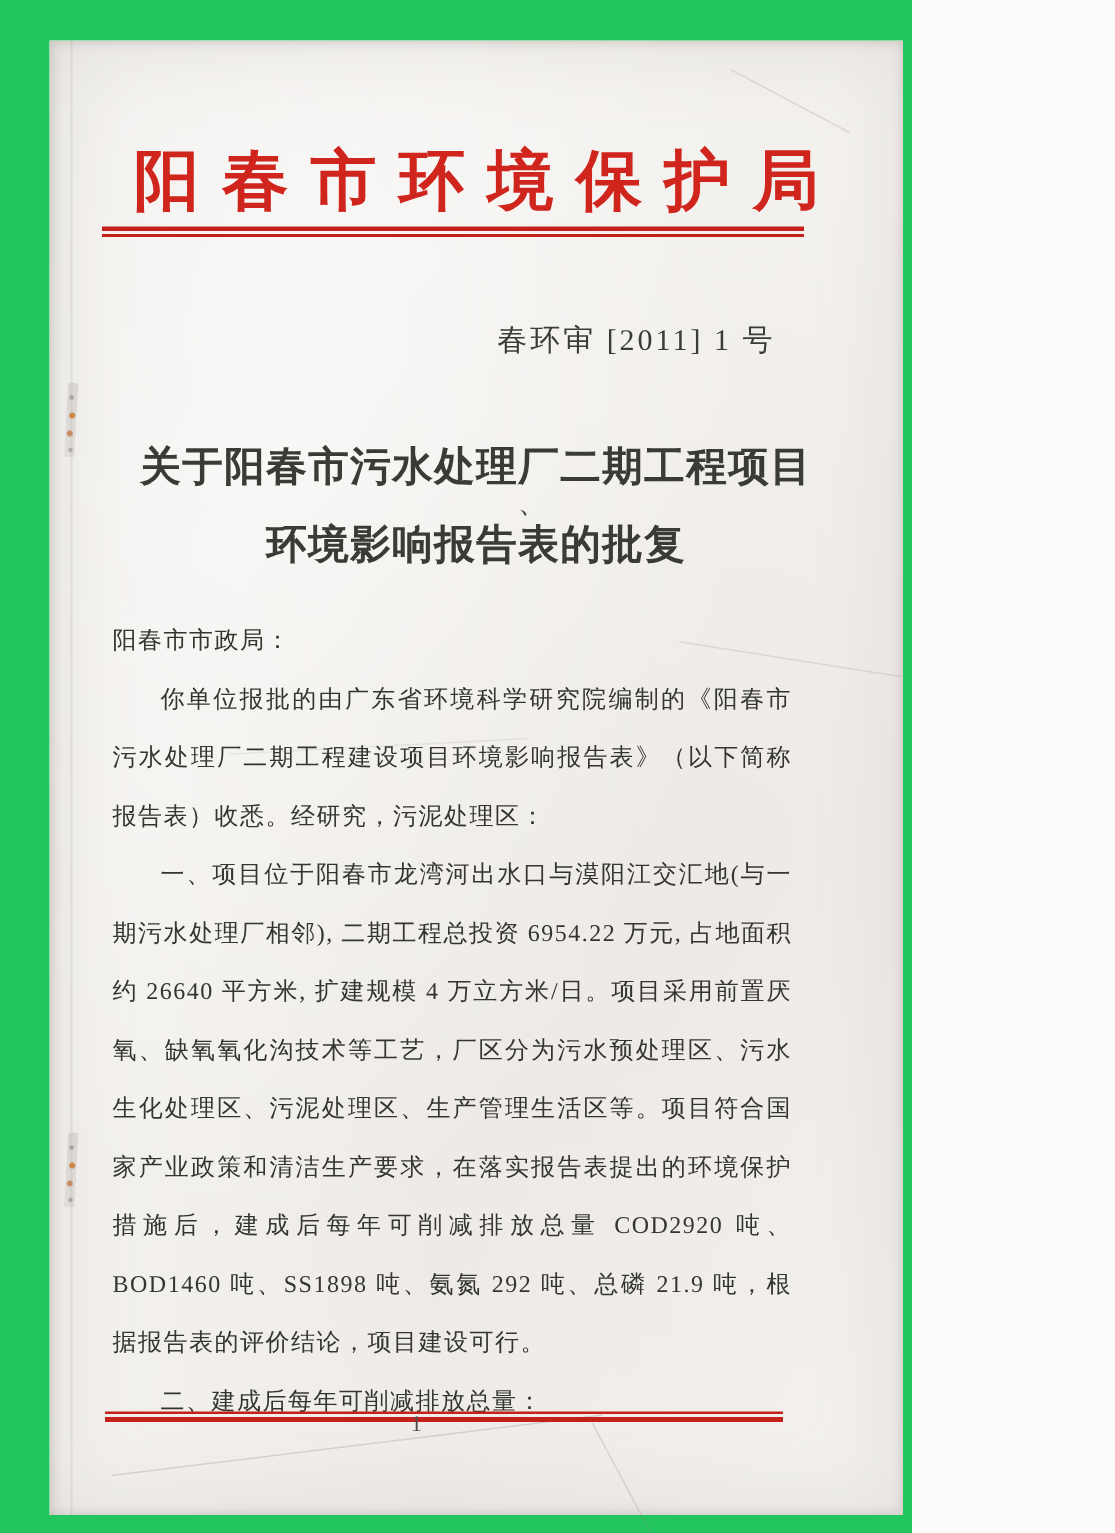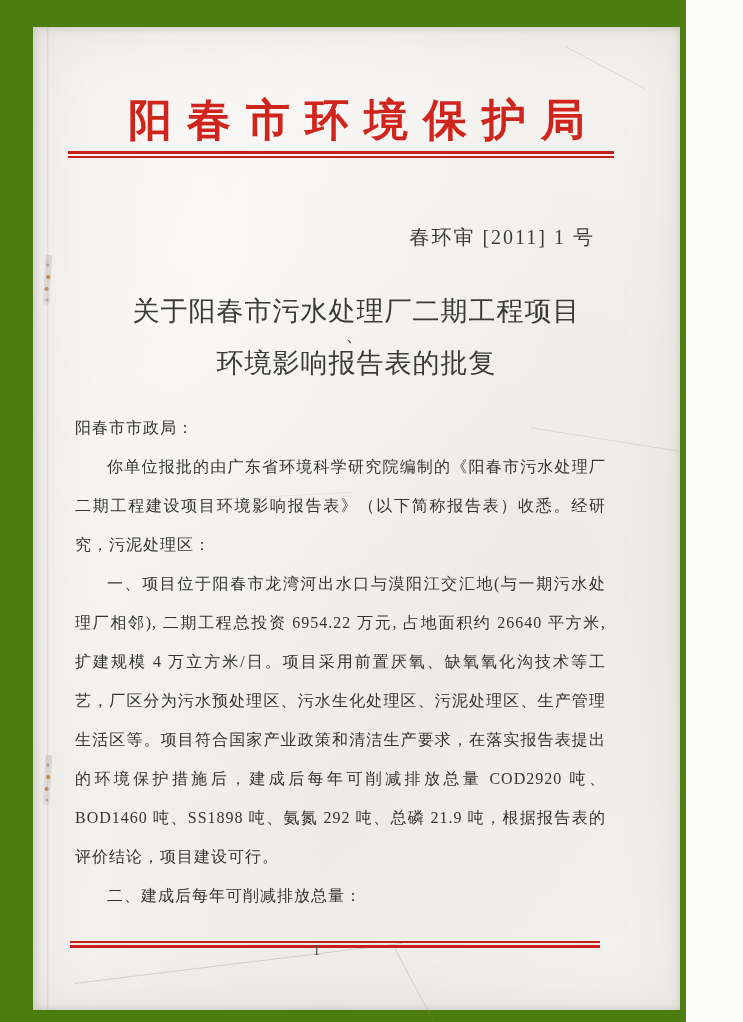--- a/index.html
+++ b/index.html
@@ -1,18 +1,18 @@
 <!DOCTYPE html>
 <html><head>
 <meta charset="utf-8">
 <style>
   html,body{margin:0;padding:0;background:#fbfbfa;}
   .scan-root{
-    position:relative;width:686px;height:1022px;overflow:hidden;
-    background:#4d7c0f;
+    position:relative;width:608px;height:1022px;overflow:hidden;
+    background:#22c55e;
     font-family:"Liberation Serif","DejaVu Serif",serif;
   }
   
   .paper{
     position:absolute;left:33px;top:27px;right:6px;bottom:12px;
     background:#f3f1ee;
     background-image:
       radial-gradient(ellipse at 25% 20%, rgba(255,255,255,.55), transparent 55%),
       radial-gradient(ellipse at 80% 55%, rgba(221,216,211,.28), transparent 60%),
       radial-gradient(ellipse at 45% 85%, rgba(224,220,215,.25), transparent 55%),
@@ -43,26 +43,26 @@
     letter-spacing:.34em;text-indent:.34em;white-space:nowrap;
   }
   .header-rule{
     position:absolute;top:124px;left:35px;right:66px;height:7px;
     background:linear-gradient(to bottom,
       #c6201a 0,#c6201a 3px,
       rgba(0,0,0,0) 3px,rgba(0,0,0,0) 5px,
       #c6201a 5px,#c6201a 6.5px);
   }
   .doc-number{
-    position:absolute;top:197px;right:85px;
+    position:absolute;top:186px;right:85px;
     font-size:20px;color:#3c3c37;letter-spacing:2px;white-space:nowrap;
   }
   .doc-title{
     position:absolute;top:258px;left:0;right:0;margin:0;
-    text-align:center;font-size:27px;font-weight:normal;
+    text-align:center;font-size:27px;font-weight:bold;
     color:#3b3b36;line-height:52px;letter-spacing:1px;
   }
   .dun-mark{
     position:absolute;left:312px;top:294px;
     font-size:20px;color:#4a4a44;
   }
   .body-text{
     position:absolute;left:42px;right:74px;top:381px;
     font-size:16px;line-height:39px;letter-spacing:1px;
     color:#35352f;text-align:justify;

